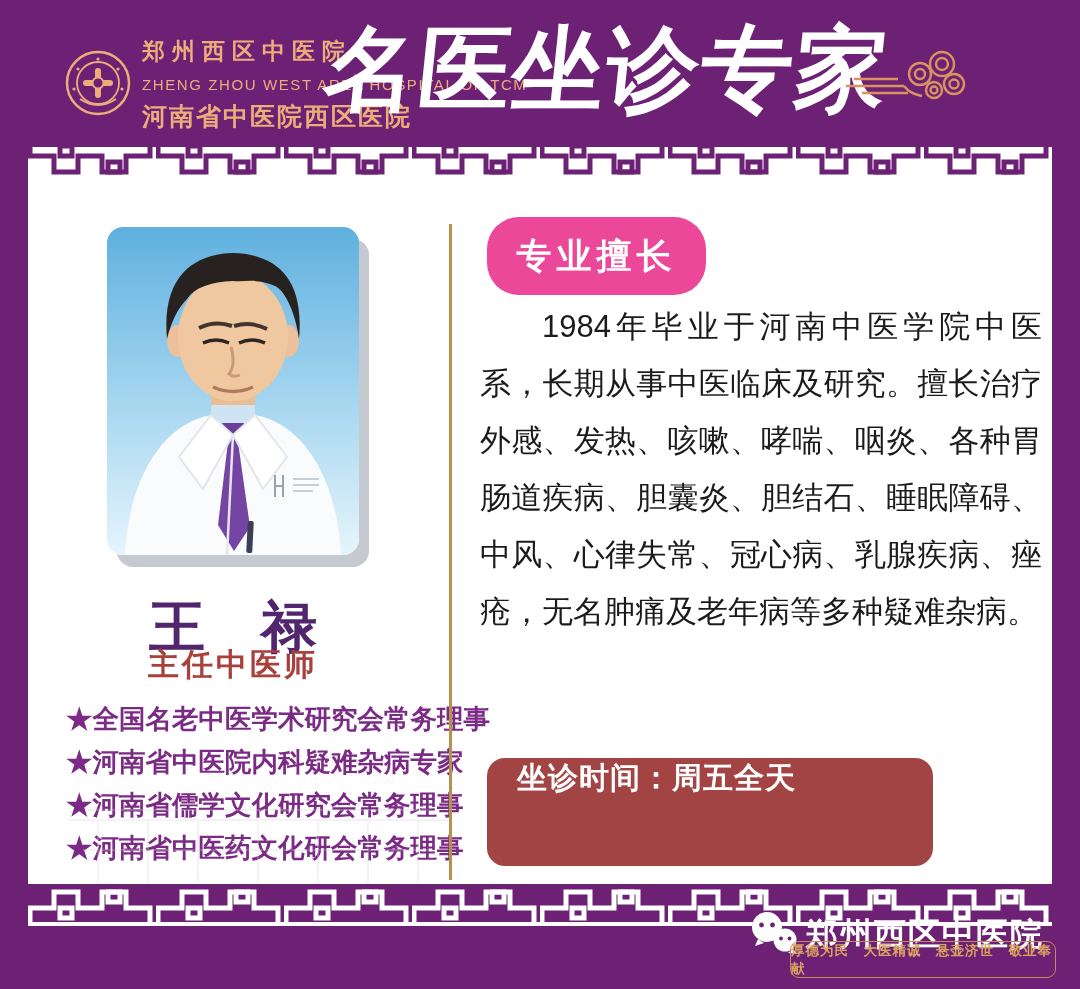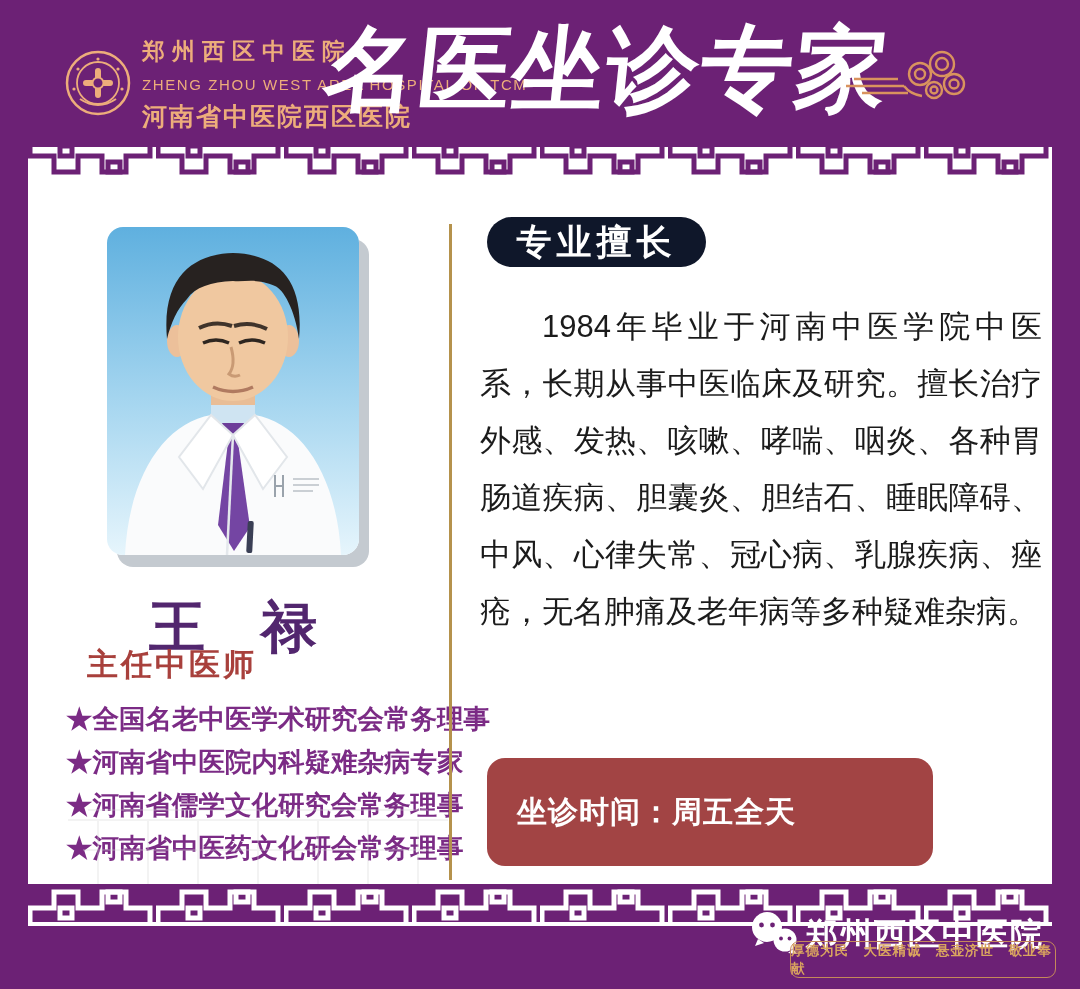--- a/index.html
+++ b/index.html
@@ -29,41 +29,41 @@
   .photo{
     position:absolute;left:79px;top:85px;width:252px;height:328px;
     border-radius:16px;overflow:hidden;
     box-shadow:10px 12px 0 rgba(148,158,170,.55);
   }
   .doctor-name{
     position:absolute;left:59px;top:448px;width:292px;text-align:center;
     font-family:Liberation Sans, sans-serif;font-weight:bold;font-size:56px;color:#52266E;
   }
   .doctor-title{
-    position:absolute;left:59px;top:502px;width:292px;text-align:left;
+    position:absolute;left:59px;top:502px;width:292px;text-align:center;
     font-size:31px;font-weight:bold;color:#A8403C;letter-spacing:3px;
   }
   .creds{position:absolute;left:38px;top:556px;width:405px;margin:0;padding:0;list-style:none;}
   .creds li{font-size:26.5px;font-weight:bold;color:#7B2B85;line-height:43px;white-space:nowrap;}
   .watermark{position:absolute;left:30px;top:648px;opacity:.5;}
   .divider{position:absolute;left:421px;top:82px;width:3px;height:656px;background:#B5924C;}
   
   .badge{
-    position:absolute;left:459px;top:75px;width:219px;height:50px;background:#0f172a;
+    position:absolute;left:459px;top:75px;width:219px;height:78px;background:#ec4899;
     border-radius:32px;color:#fff;font-size:35px;font-weight:bold;letter-spacing:5px;
     display:flex;align-items:center;justify-content:center;text-align:right;
   }
   .desc{
     position:absolute;left:452px;top:156px;width:562px;
     font-size:31px;line-height:57px;color:#1b1b1b;text-align:justify;text-indent:2em;
   }
   .schedule{
     position:absolute;left:459px;top:616px;width:446px;height:108px;background:#A24444;
     border-radius:18px;color:#fff;font-weight:bold;font-size:30px;letter-spacing:1px;
-    display:flex;flex-direction:column;justify-content:center;gap:28px;
+    display:flex;flex-direction:column;gap:28px;
     padding-left:30px;box-sizing:border-box;
   }
   
   .footer-row{position:absolute;top:910px;right:36px;display:flex;align-items:center;gap:6px;z-index:5;}
   .footer-name{font-size:32px;font-weight:600;color:#ffffff;letter-spacing:2px;}
   .motto-box{
     position:absolute;left:790px;top:941px;width:266px;height:37px;z-index:5;
     border:1.5px solid #C5895A;border-radius:9px;color:#D9A45F;
     font-size:13.5px;font-weight:bold;letter-spacing:1px;
     font-family:"DejaVu Serif",serif;

